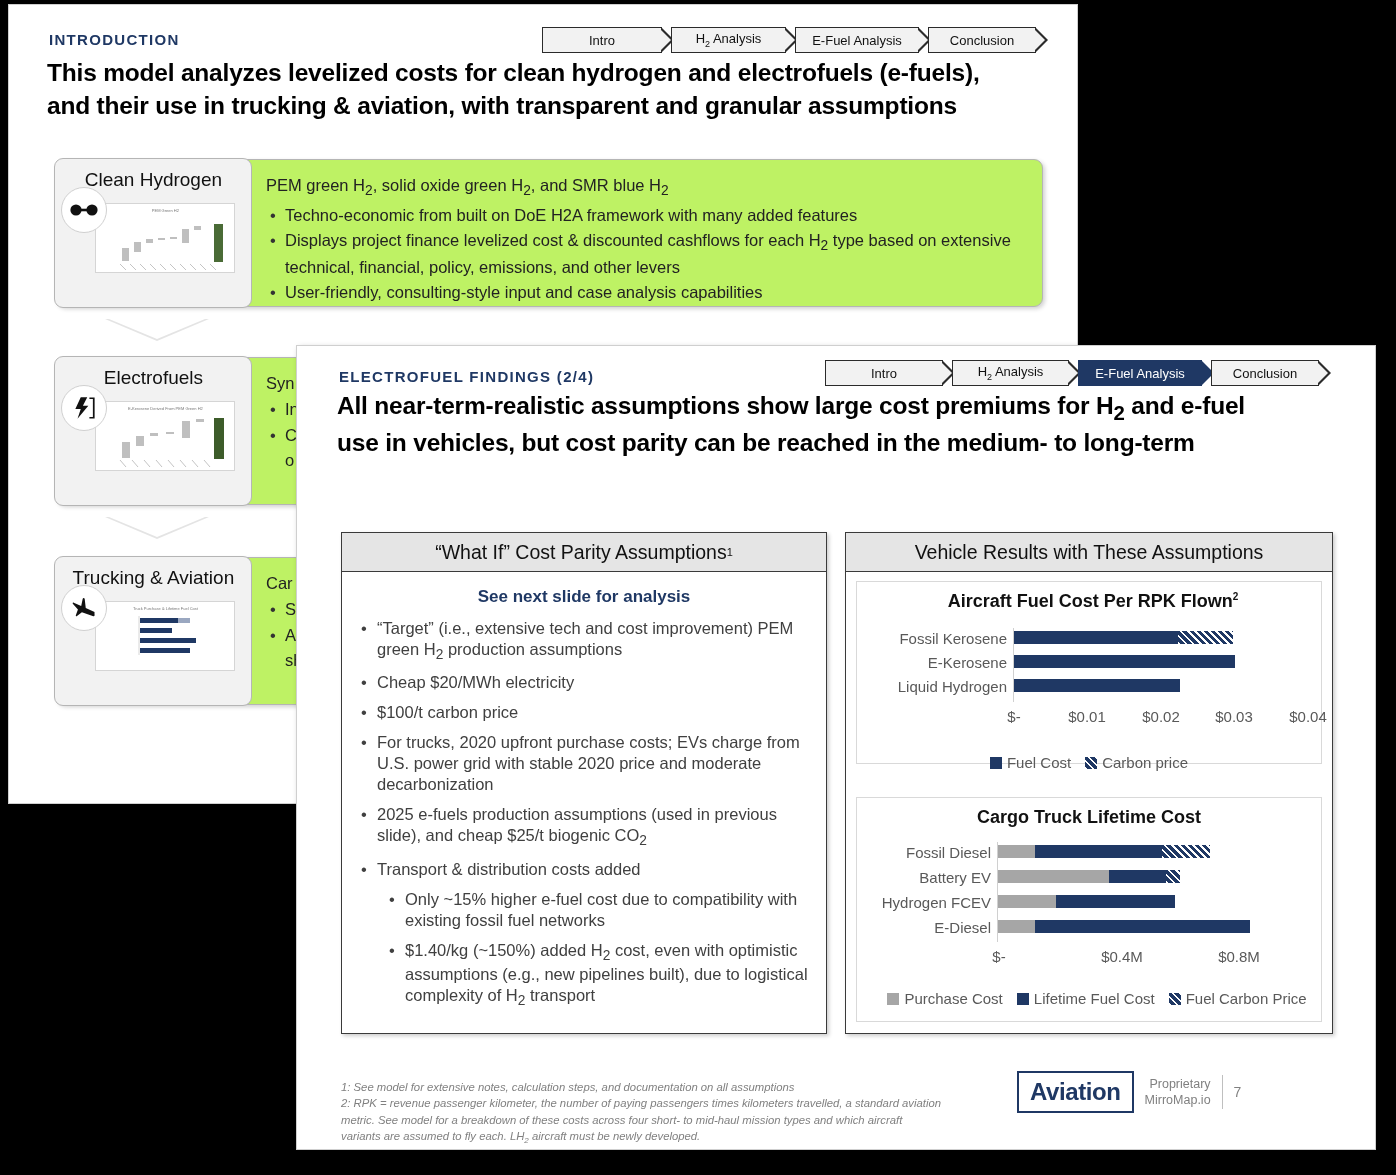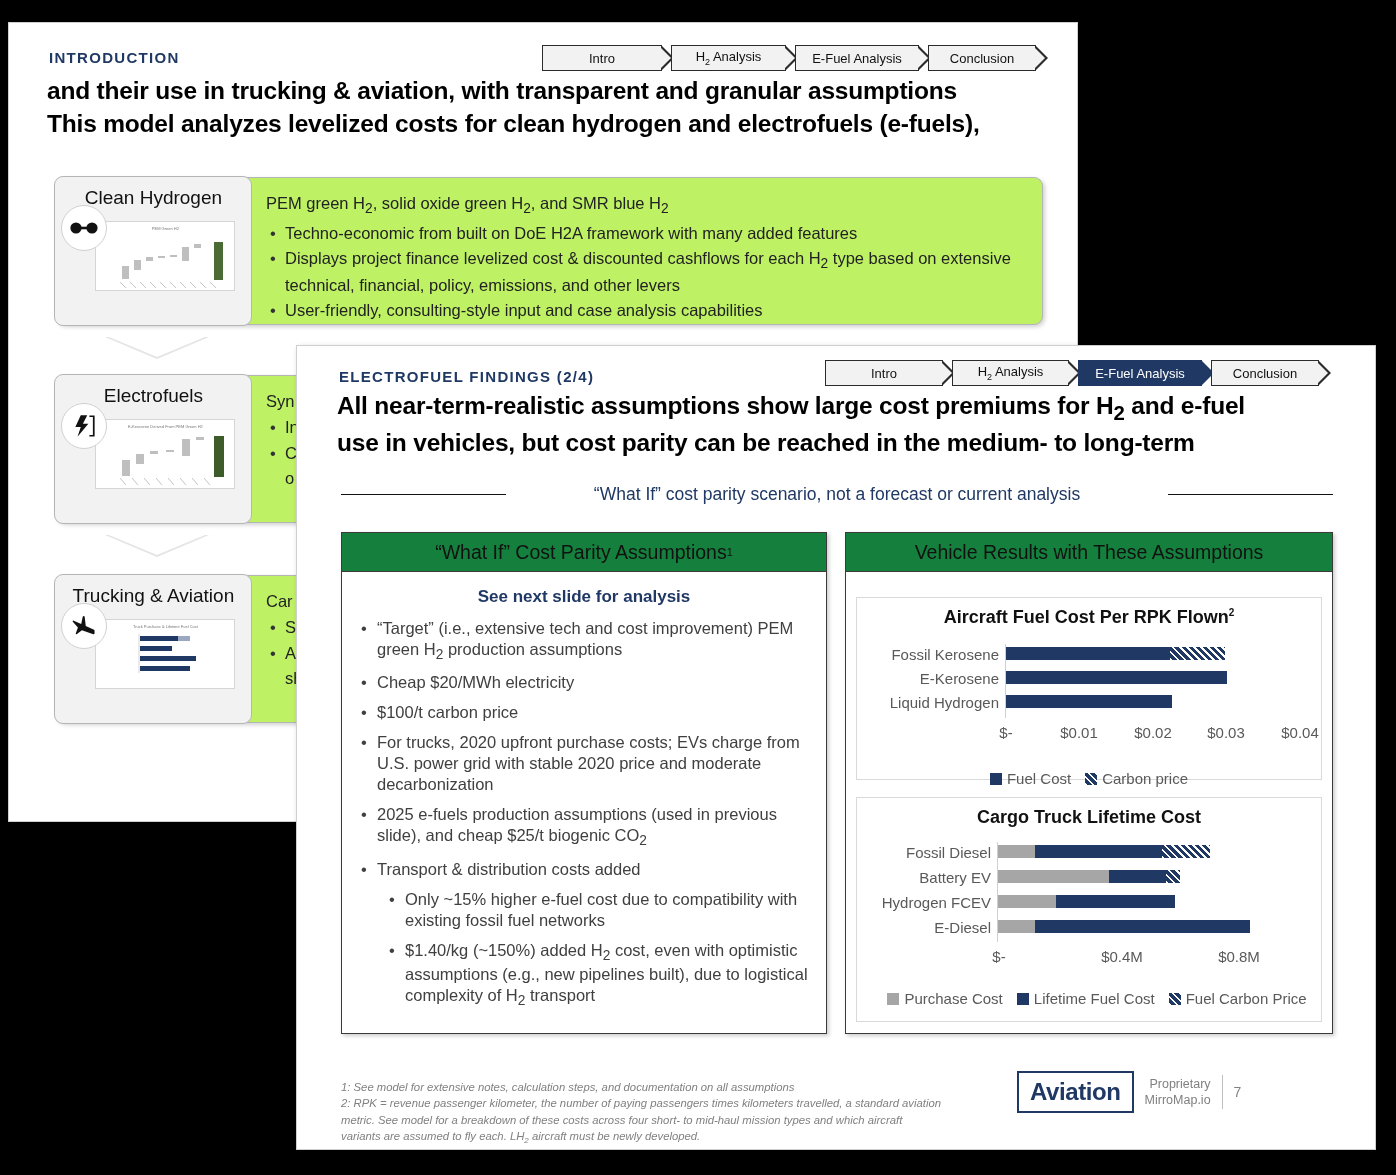--- a/index.html
+++ b/index.html
@@ -4,21 +4,21 @@
 <style>
   html,body{margin:0;padding:0;}
   body{
     width:1396px;height:1175px;background:#000000;
     font-family:"Liberation Sans","DejaVu Sans",sans-serif;
     overflow:hidden;position:relative;
   }
   .slide{position:absolute;background:#ffffff;box-sizing:border-box;
          border:1px solid #cfcfcf;box-shadow:3px 3px 6px rgba(0,0,0,.35);}
   
-  #slide-back{left:8px;top:22px;width:1070px;height:800px;}
+  #slide-back{left:8px;top:4px;width:1070px;height:800px;}
   .eyebrow{position:absolute;font-weight:bold;letter-spacing:1.3px;color:#1F3864;
            font-size:15px;}
   .headline{position:absolute;font-weight:bold;color:#000;font-size:24.5px;
             line-height:1.33;letter-spacing:-0.2px;}
   
   .nav{position:absolute;display:flex;align-items:center;height:26px;}
   .chev{position:relative;height:26px;box-sizing:border-box;
         display:flex;align-items:center;justify-content:center;
         background:#F2F2F2;border:1.4px solid #2b2b2b;
         font-size:13px;color:#111;padding:0 4px;margin-right:9px;}
@@ -61,21 +61,21 @@
        width:0;height:0;border-left:48px solid transparent;
        border-right:48px solid transparent;border-top:20px solid #fff;}
   
   #slide-front{left:296px;top:345px;width:1080px;height:805px;}
   .divider-wrap{position:absolute;display:flex;align-items:center;gap:14px;
                 font-size:17.5px;color:#1F3864;}
   .divider-wrap .ln{flex:0 0 auto;height:1.6px;background:#111;}
   
   .panel{position:absolute;box-sizing:border-box;border:1.6px solid #3a3a3a;
          background:#fff;box-shadow:2px 2px 4px rgba(0,0,0,.2);}
-  .panel-head{height:38px;background:#15803d;border-bottom:1.6px solid #3a3a3a;
+  .panel-head{height:38px;background:#e5e5e5;border-bottom:1.6px solid #3a3a3a;
               display:flex;align-items:center;justify-content:center;
               font-size:19.5px;color:#111;}
   .panel-head sup{font-size:11px;}
   .assump{padding:10px 12px 8px 12px;font-size:16.5px;color:#404040;line-height:1.27;}
   .assump .sub{text-align:center;color:#1F3864;font-weight:bold;font-size:17px;
                margin:4px 0 10px 0;}
   .assump ul{margin:0;padding-left:23px;list-style:none;}
   .assump li{position:relative;margin:0 0 9px 0;}
   .assump li:before{content:"\2022";position:absolute;left:-16px;color:#404040;}
   .assump ul ul{margin-top:9px;padding-left:28px;}
@@ -127,22 +127,22 @@
       </div>
     <div class="chev" style="width:124px;">
         <span>E-Fuel Analysis</span>
       </div>
     <div class="chev" style="width:108px;">
         <span>Conclusion</span>
       </div>
   </div>
 
   <div class="headline" style="left:38px;top:52px;width:1010px;">
+    <div>This model analyzes levelized costs for clean hydrogen and electrofuels (e-fuels),</div>
     <div>and their use in trucking &amp; aviation, with transparent and granular assumptions</div>
-    <div>This model analyzes levelized costs for clean hydrogen and electrofuels (e-fuels),</div>
   </div>
 
   <div class="secbox" style="left:46px;top:154px;width:988px;height:148px;">
     <div class="secleft">
       <div class="sectitle">Clean Hydrogen</div>
       <div class="thumb">
         <div class="tt">PEM Green H2</div>
         <svg width="138" height="68" style="position:absolute;left:0;top:0;">
           <rect x="26" y="44" width="7" height="13" fill="#bfbfbf"></rect>
           <rect x="38" y="38" width="7" height="10" fill="#bfbfbf"></rect>
@@ -278,25 +278,20 @@
     <div class="chev" style="width:108px;">
         <span>Conclusion</span>
       </div>
   </div>
 
   <div class="headline" style="left:40px;top:44px;width:1010px;">
     <div>All near-term-realistic assumptions show large cost premiums for H<sub>2</sub> and e-fuel</div>
     <div>use in vehicles, but cost parity can be reached in the medium- to long-term</div>
   </div>
 
-  <div class="divider-wrap" style="left:44px;top:138px;width:992px;">
-    <span class="ln" style="width:165px;"></span>
-    <span style="flex:1;text-align:center;white-space:nowrap;">“What If” cost parity scenario, not a forecast or current analysis</span>
-    <span class="ln" style="width:165px;"></span>
-  </div>
 
   <div class="panel" style="left:44px;top:186px;width:486px;height:502px;">
     <div class="panel-head">
       <span>“What If” Cost Parity Assumptions</span>
         <sup>1</sup>
     </div>
     <div class="assump">
       <div class="sub">See next slide for analysis</div>
       <ul>
         <li>“Target” (i.e., extensive tech and cost improvement) PEM green H<sub>2</sub> production assumptions</li>
@@ -313,21 +308,21 @@
         </li>
       </ul>
     </div>
   </div>
 
   <div class="panel" style="left:548px;top:186px;width:488px;height:502px;">
     <div class="panel-head">
       <span>Vehicle Results with These Assumptions</span>
     </div>
 
-    <div class="chartcard" style="left:10px;top:64px;width:466px;height:183px;">
+    <div class="chartcard" style="left:10px;top:48px;width:466px;height:183px;padding-left:8px;">
       <div class="chart-title">
         <span>Aircraft Fuel Cost Per RPK Flown</span><sup>2</sup>
       </div>
       <div class="plot" style="height:118px;">
         <div class="axisline" style="left:148px;top:6px;height:74px;"></div>
 
         <div class="catlab" style="left:0;width:142px;top:8px;">Fossil Kerosene</div>
         <div class="catlab" style="left:0;width:142px;top:32px;">E-Kerosene</div>
         <div class="catlab" style="left:0;width:142px;top:56px;">Liquid Hydrogen</div>
 

